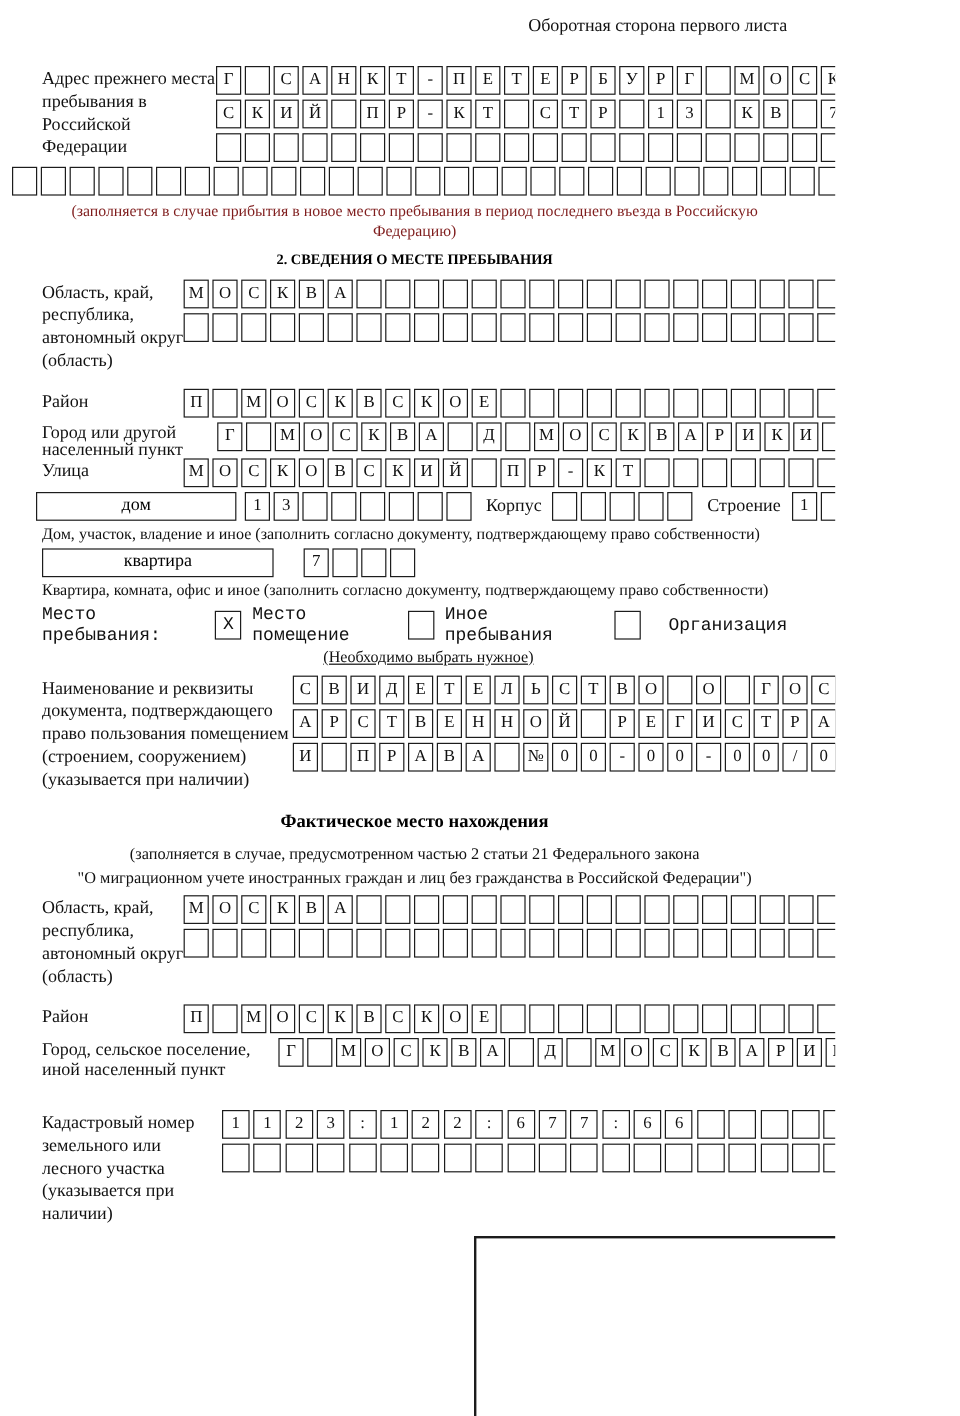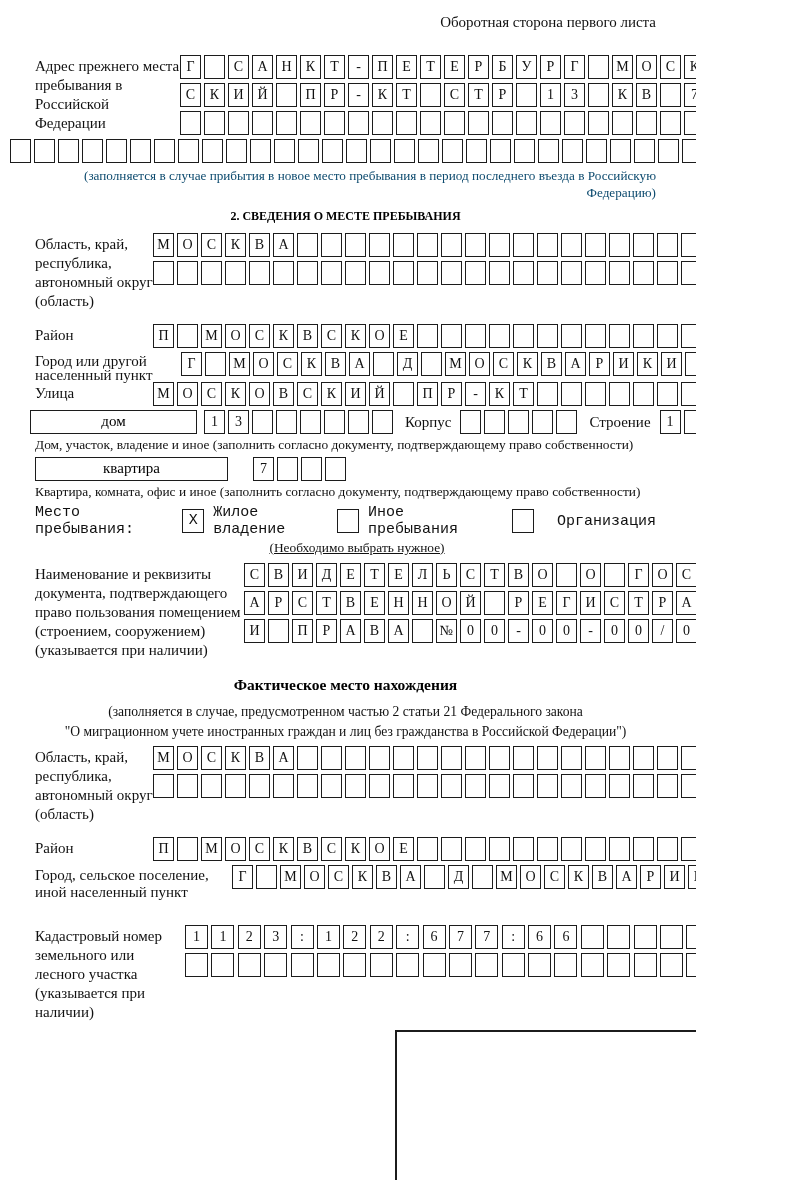--- a/index.html
+++ b/index.html
@@ -21,21 +21,21 @@
   .cell {
     box-sizing:border-box; flex:none;
     width:21px; height:24px; margin-right:3px;
     border:1.6px solid #1c1c1c;
     font-size:14px; line-height:21px; text-align:center; color:#111;
   }
   .wide .cell { width:23px; margin-right:3.4px; }
   .fullrow { margin-left:-25px; }
   .inlinerow { display:inline-flex; margin-bottom:0; }
 
-  .note { text-align:right; font-size:13.2px; line-height:17px; margin:2px 0 6px 0; color:#0c4a6e; }
+  .note { text-align:center; font-size:13.2px; line-height:17px; margin:2px 0 6px 0; color:#7f1d1d; }
   .sec-title { text-align:center; font-weight:bold; font-size:12px; margin:8px 0 9px 0; color:#000; }
   .caption { font-size:13.4px; line-height:16px; margin:1px 0 4px 0; color:#111; }
 
   .gap13 { margin-bottom:13px; }
   .mt24 { margin-top:24px; }
 
   .dom-row { display:flex; align-items:center; margin-left:-5px; margin-bottom:3px; }
   .labelbox {
     box-sizing:border-box; border:1.6px solid #1c1c1c; height:24px;
     line-height:21px; text-align:center; font-size:15px; flex:none; color:#000000;
@@ -385,21 +385,21 @@
         <span class="cell"></span>
         <span class="cell"></span>
         <span class="cell"></span>
       </div>
   </div>
   <div class="caption">Квартира, комната, офис и иное (заполнить согласно документу, подтверждающему право собственности)</div>
 
   <div class="stay-row">
     <span class="stay-prefix">Место пребывания:</span>
     <span class="checkbox">X</span>
-    <span>Жилое владение</span>
+    <span>Место помещение</span>
     <span class="checkbox cb2"></span>
     <span>Иное пребывания</span>
     <span class="checkbox cb3"></span>
     <span class="stay-label3">Организация</span>
   </div>
   <div class="stay-note">(Необходимо выбрать нужное)</div>
 
   <div class="field">
     <div class="flabel w209">Наименование и реквизиты документа, подтверждающего право пользования помещением (строением, сооружением) (указывается при наличии)</div>
     <div class="grid">

